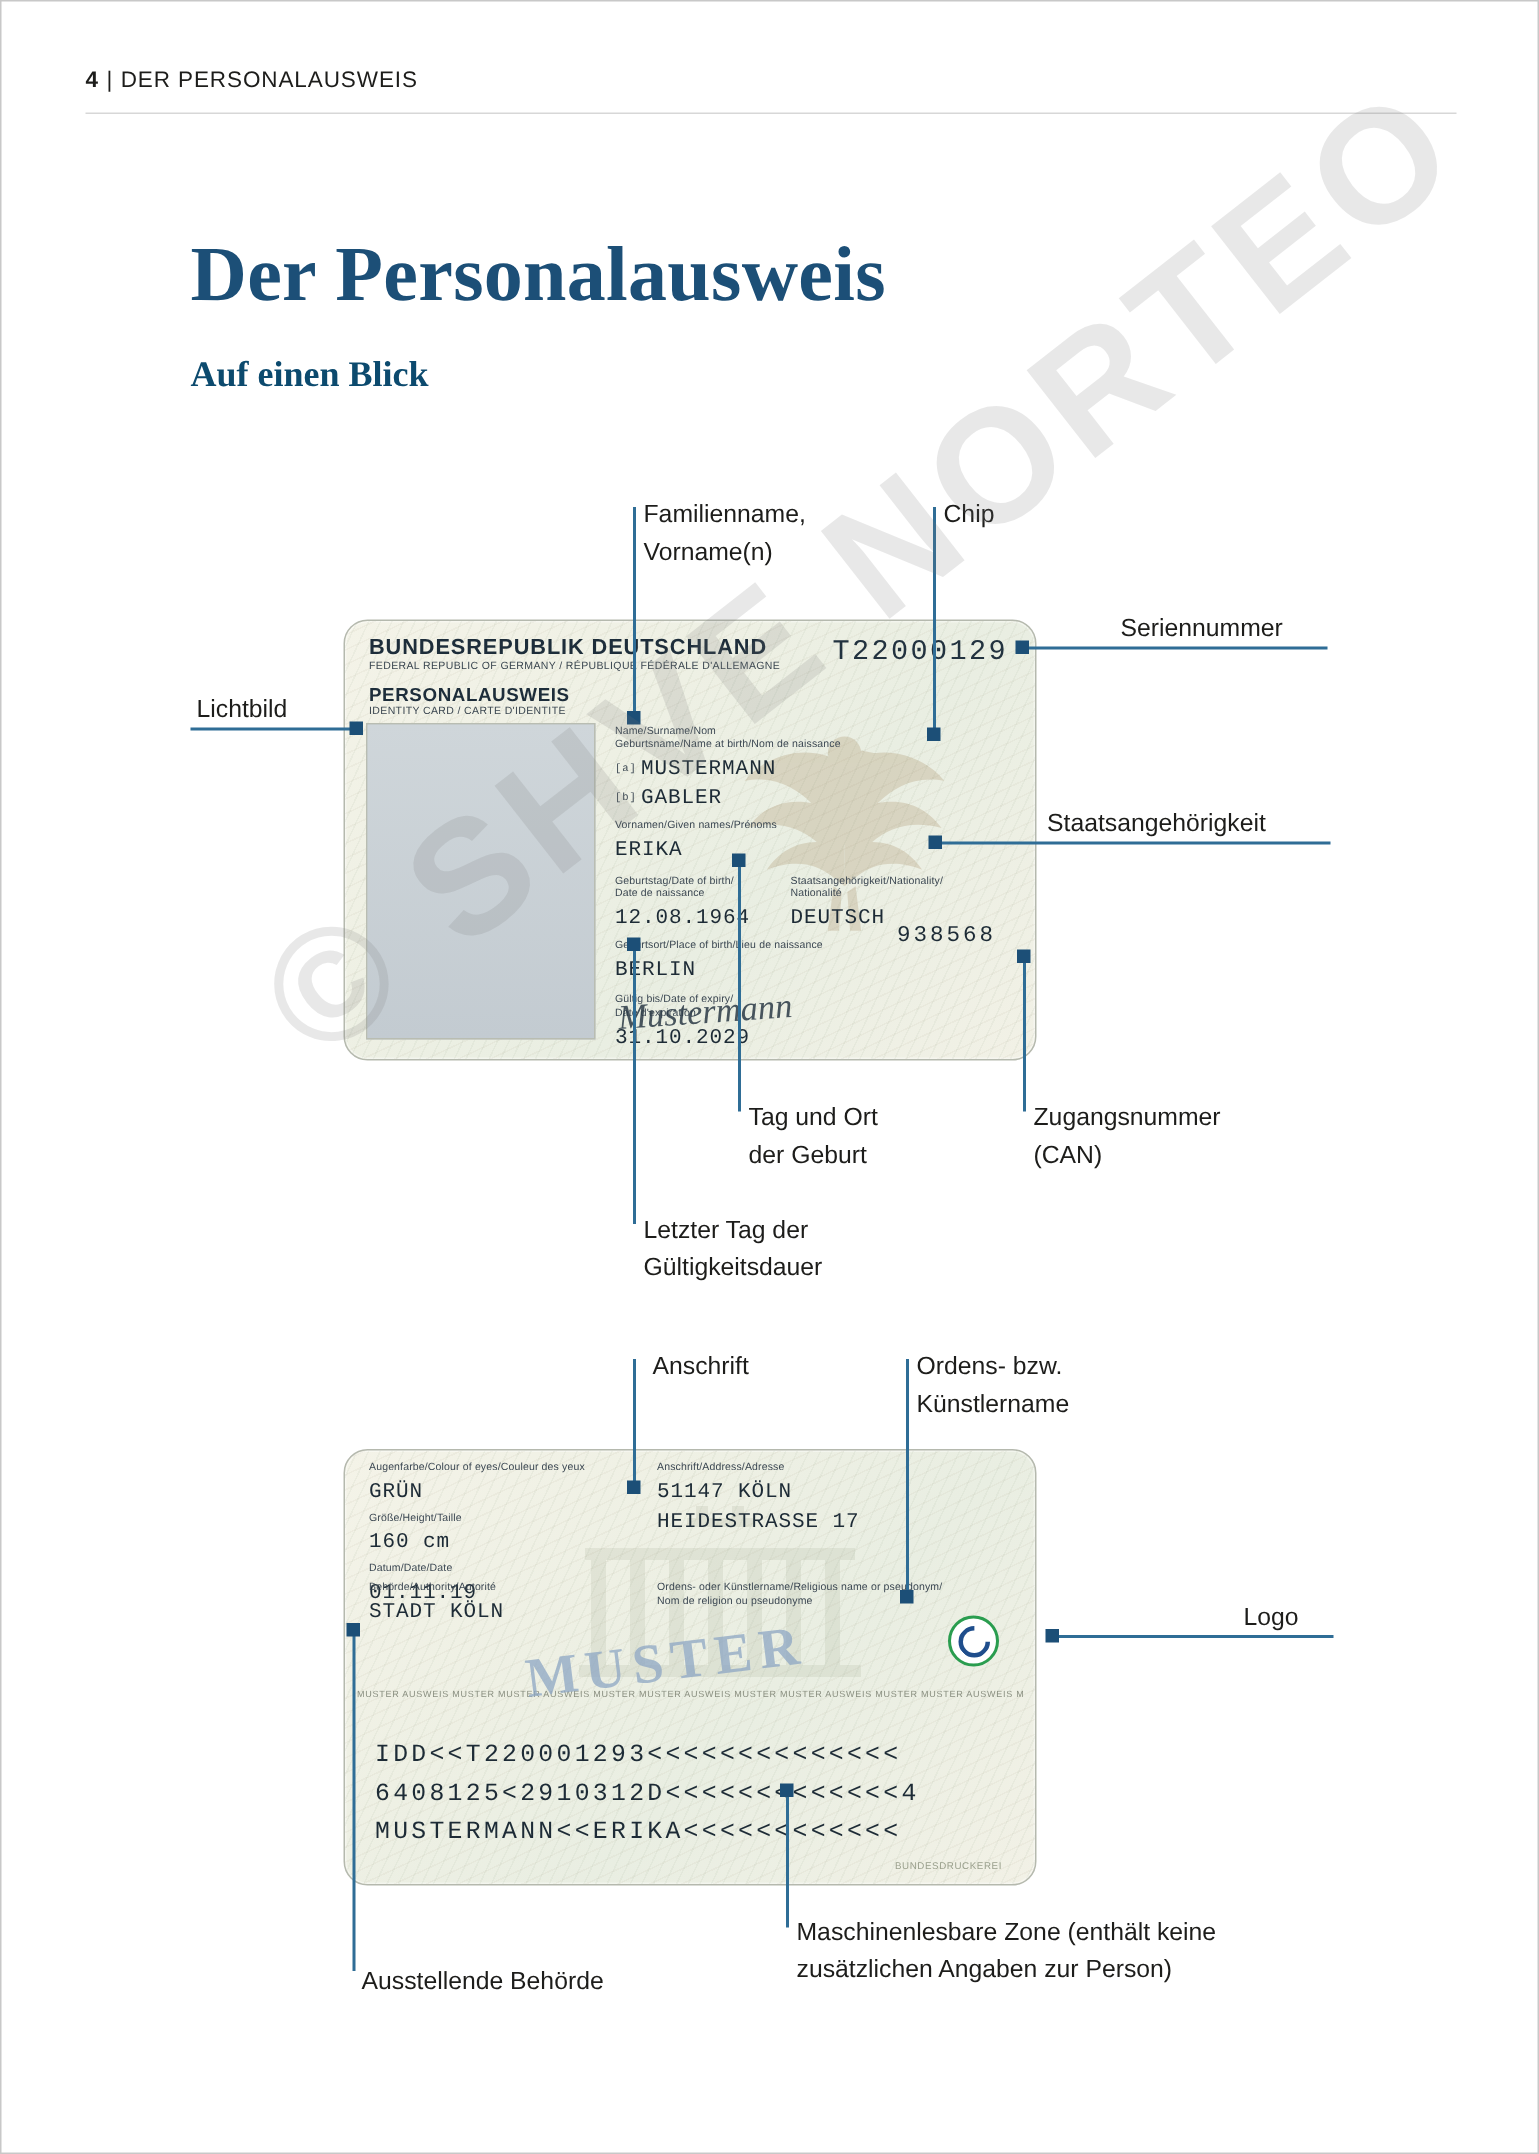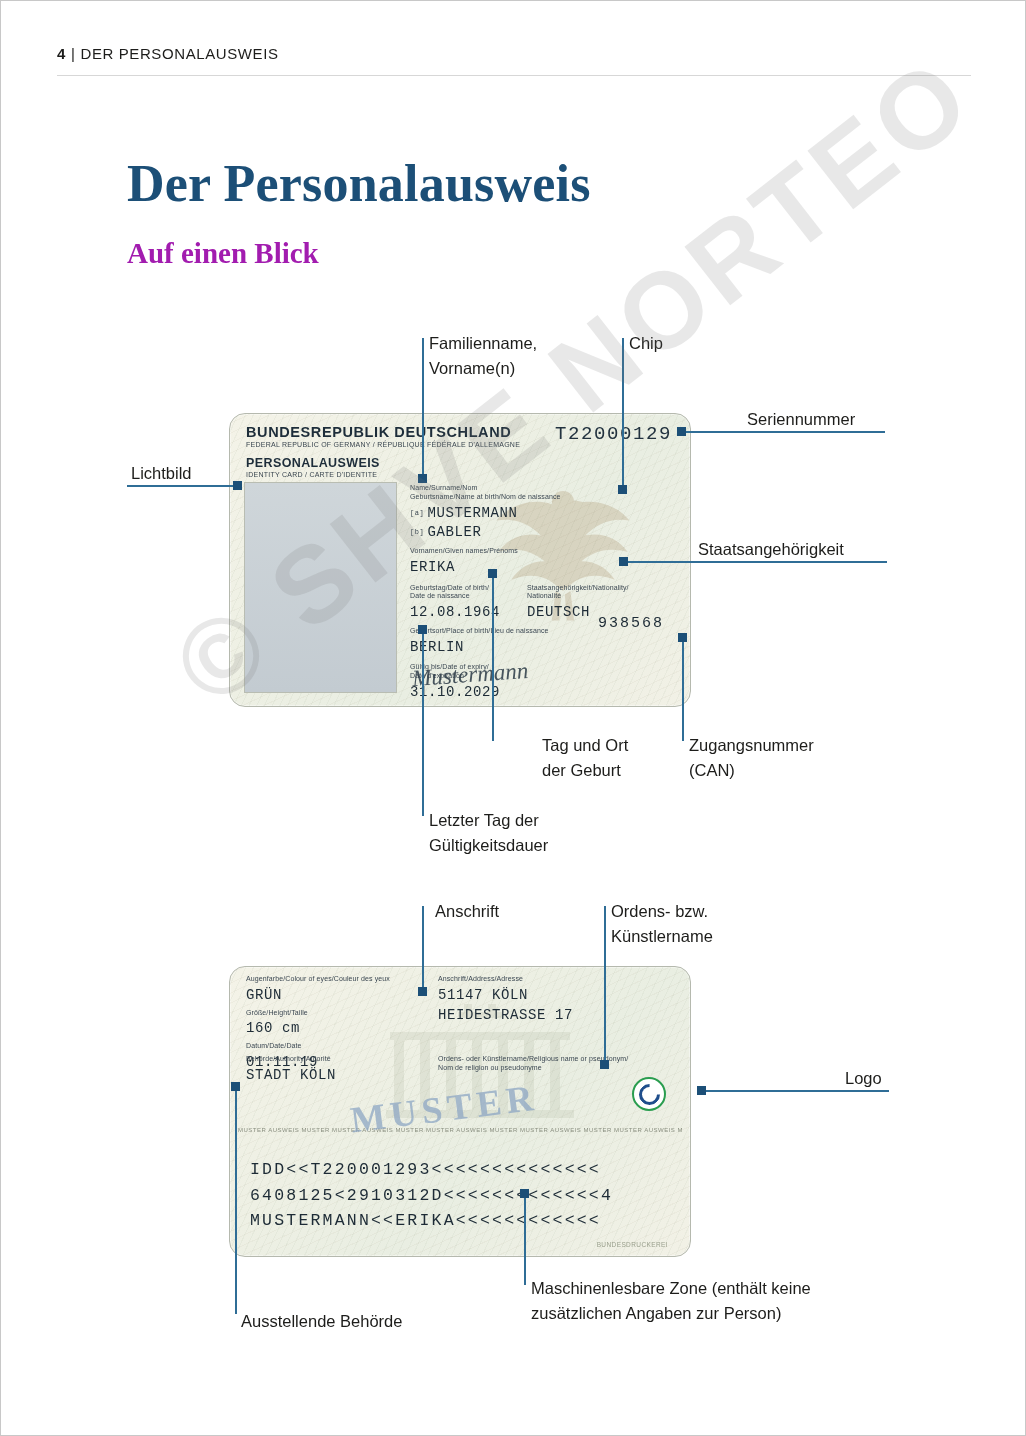--- a/index.html
+++ b/index.html
@@ -50,23 +50,23 @@
     font-size: 52px;
     font-weight: bold;
     color: #1c4f77;
     letter-spacing: 0.2px;
   }
   .subtitle {
     position: absolute;
     left: 126px;
     top: 236px;
     font-family: "Liberation Serif", serif;
-    font-size: 29px;
+    font-size: 24px;
     font-weight: bold;
-    color: #a21caf;
+    color: #0c4a6e;
   }
 
   
   .anno {
     position: absolute;
     font-size: 16.5px;
     color: #1d1d1b;
     line-height: 1.5;
     white-space: pre-line;
   }
@@ -403,21 +403,21 @@
   <div class="dot" style="left:676px; top:426px;"></div>
 
   <div class="anno" style="left:130px; top:460px; width:140px;">Lichtbild</div>
   <div class="ln h" style="left:126px; top:484px; width:110px;"></div>
   <div class="dot" style="left:232px; top:480px;"></div>
 
   <div class="anno" style="left:697px; top:536px; width:240px;">Staatsangehörigkeit</div>
   <div class="ln h" style="left:624px; top:560px; width:262px;"></div>
   <div class="dot" style="left:618px; top:556px;"></div>
 
-  <div class="anno" style="left:498px; top:732px; width:190px;margin-left:43px;">Tag und Ort
+  <div class="anno" style="left:498px; top:732px; width:190px;">Tag und Ort
 der Geburt</div>
   <div class="ln v" style="left:491px; top:572px; height:168px;"></div>
   <div class="dot" style="left:487px; top:568px;"></div>
 
   <div class="anno" style="left:688px; top:732px; width:220px;">Zugangsnummer
 (CAN)</div>
   <div class="ln v" style="left:681px; top:636px; height:104px;"></div>
   <div class="dot" style="left:677px; top:632px;"></div>
 
   <div class="anno" style="left:428px; top:807px; width:230px;">Letzter Tag der
@@ -427,21 +427,21 @@
 
   <div class="anno" style="left:434px; top:898px; width:180px;">Anschrift</div>
   <div class="ln v" style="left:421px; top:905px; height:85px;"></div>
   <div class="dot" style="left:417px; top:986px;"></div>
 
   <div class="anno" style="left:610px; top:898px; width:220px;">Ordens- bzw.
 Künstlername</div>
   <div class="ln v" style="left:603px; top:905px; height:158px;"></div>
   <div class="dot" style="left:599px; top:1059px;"></div>
 
-  <div class="anno" style="left:828px; top:1065px; width:120px;margin-left:16px;">Logo</div>
+  <div class="anno" style="left:828px; top:1065px; width:120px;">Logo</div>
   <div class="ln h" style="left:702px; top:1089px; width:186px;"></div>
   <div class="dot" style="left:696px; top:1085px;"></div>
 
   <div class="anno" style="left:240px; top:1308px; width:260px;">Ausstellende Behörde</div>
   <div class="ln v" style="left:234px; top:1085px; height:228px;"></div>
   <div class="dot" style="left:230px; top:1081px;"></div>
 
   <div class="anno" style="left:530px; top:1275px; width:380px;">Maschinenlesbare Zone (enthält keine
 zusätzlichen Angaben zur Person)</div>
   <div class="ln v" style="left:523px; top:1192px; height:92px;"></div>

